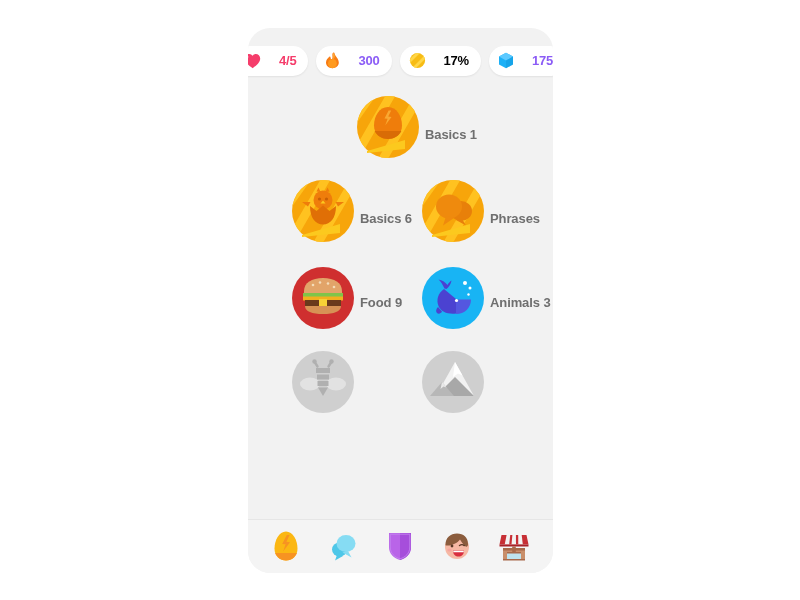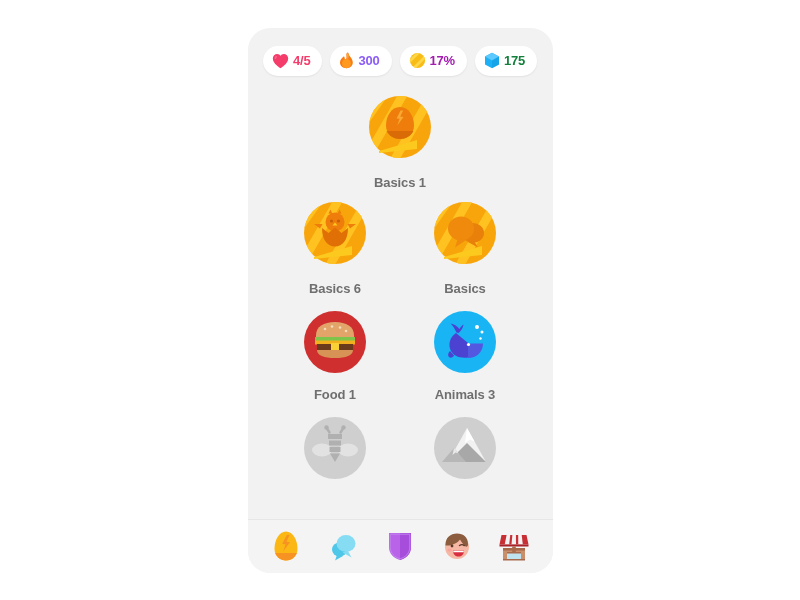--- a/index.html
+++ b/index.html
@@ -33,21 +33,21 @@
     gap: 8px;
     padding: 18px 0 10px 0;
     flex: 0 0 auto;
   }
   .pill {
     height: 30px;
     background: #ffffff;
     border-radius: 16px;
     display: flex;
     align-items: center;
-    gap: 4px;
+    gap: 18px;
     padding: 0 12px 0 9px;
     box-shadow: 0 1px 2px rgba(0,0,0,0.07);
   }
   .pill .val {
     font-size: 13px;
     font-weight: bold;
     letter-spacing: -0.2px;
     white-space: nowrap;
   }
   .pill svg { display: block; flex: 0 0 auto; }
@@ -61,21 +61,21 @@
   }
   .row {
     display: flex;
     justify-content: center;
     gap: 32px;
     margin-bottom: 10px;
   }
   .node {
     width: 98px;
     display: flex;
-    flex-direction: column;
+    flex-direction: row;
     align-items: center;
   }
   .node-art {
     position: relative;
     width: 74px; height: 74px;
   }
   .node-art svg { display: block; }
   .node-label {
     margin-top: 7px;
     font-size: 13px;
@@ -147,32 +147,32 @@
                   <circle cx="8.5" cy="8.5" r="7.6"></circle>
                 </clipPath>
             </defs>
             <circle cx="8.5" cy="8.5" r="7.6" fill="#f7bc15"></circle>
             <g clip-path="url(#coinClip)">
               <path d="M-4 12 L10 -2 L14 -2 L0 12 Z" fill="#ffd84d" opacity="0.9"></path>
               <path d="M2 17 L18 1 L22 1 L6 17 Z" fill="#ffd84d" opacity="0.9"></path>
             </g>
           </svg>
         </span>
-        <span class="val" style="color:#a21caf">17%</span>
+        <span class="val" style="color:#000000">17%</span>
       </div>
 
       <div class="pill">
         <span>
           <svg width="16" height="17" viewBox="0 0 16 17">
             <path d="M8 0.7L15.0 4.6V12.4L8 16.3L1.0 12.4V4.6Z" fill="#1cb0f6"></path>
             <path d="M8 0.7L15.0 4.6L8 8.5L1.0 4.6Z" fill="#5cc9ff"></path>
             <path d="M8 8.5L15.0 4.6V12.4L8 16.3Z" fill="#0f96da" opacity="0.45"></path>
           </svg>
         </span>
-        <span class="val" style="color:#15803d">175</span>
+        <span class="val" style="color:#8b5cf6">175</span>
       </div>
     </div>
 
     <div class="tree">
 
       <div class="row">
         <div class="node">
           <div class="node-art">
             <svg width="74" height="74" viewBox="0 0 74 74">
               <defs>
@@ -240,42 +240,42 @@
                 <path d="M2 58 L40 -8 L50 -8 L12 58 Z" fill="#ffc423" opacity="0.92"></path>
                 <path d="M24 70 L62 4 L72 4 L34 70 Z" fill="#ffc423" opacity="0.92"></path>
               </g>
               <ellipse cx="45" cy="33" rx="11" ry="10" fill="#e8800a"></ellipse>
               <path d="M46 41 L50 47.5 L40 42 Z" fill="#e8800a"></path>
               <ellipse cx="33" cy="28.5" rx="13" ry="12" fill="#ef8a0d"></ellipse>
               <path d="M30 38 L27 47.5 L38 40 Z" fill="#ef8a0d"></path>
               <path d="M16 57 L54 46 L54 55 L16 59 Z" fill="#fcc91e"></path>
             </svg>
           </div>
-          <div class="node-label">Basics</div>
+          <div class="node-label">Phrases</div>
         </div>
       </div>
 
       <div class="row">
         <div class="node">
           <div class="node-art">
             <svg width="74" height="74" viewBox="0 0 74 74">
               <circle cx="37" cy="36" r="31" fill="#cf2f2f"></circle>
               <path d="M18 29 C18 21 25.5 16 37 16 C48.5 16 56 21 56 29 L56 31 L18 31 Z" fill="#e2a469"></path>
               <circle cx="27" cy="23" r="1.3" fill="#f4dcb9"></circle>
               <circle cx="34" cy="20.5" r="1.3" fill="#f4dcb9"></circle>
               <circle cx="42" cy="21.5" r="1.3" fill="#f4dcb9"></circle>
               <circle cx="48" cy="25" r="1.3" fill="#f4dcb9"></circle>
               <path d="M17 31 L57 31 L57 35 L17 35 Z" fill="#7fc44a"></path>
               <path d="M17 34.5 L57 34.5 L57 38.5 L17 38.5 Z" fill="#f2b01e"></path>
               <path d="M19 38 L55 38 L55 44 L19 44 Z" fill="#6b3a1c"></path>
               <path d="M33 37 L41 37 L41 45 L33 45 Z" fill="#f8d136"></path>
               <path d="M19 44 C19 49.5 26 52 37 52 C48 52 55 49.5 55 44 Z" fill="#d79255"></path>
             </svg>
           </div>
-          <div class="node-label">Food 1</div>
+          <div class="node-label">Food 9</div>
         </div>
 
         <div class="node">
           <div class="node-art">
             <svg width="74" height="74" viewBox="0 0 74 74">
               <circle cx="37" cy="36" r="31" fill="#18b4f4"></circle>
               <path d="M28 27 C22 31 20 38 22.5 44 C25 50 32 52.5 40 51.5 L40 37 Z" fill="#4b42d1"></path>
               <path d="M28.5 26.5 C26.5 22.5 25 19.5 22.5 17.5 C26 18 29 20 31.5 23 C32.5 21 34 19.5 35.5 18.5 C35 22 33 25 30.5 27 Z" fill="#4b42d1"></path>
               <path d="M40 37.5 L55 37.5 C55 46 48.5 52 40 52 Z" fill="#5457e0"></path>
               <path d="M22 45 C20 47 19.5 49.5 21 51 C22.5 52.5 25 51.5 26 49.5 Z" fill="#4b42d1"></path>

